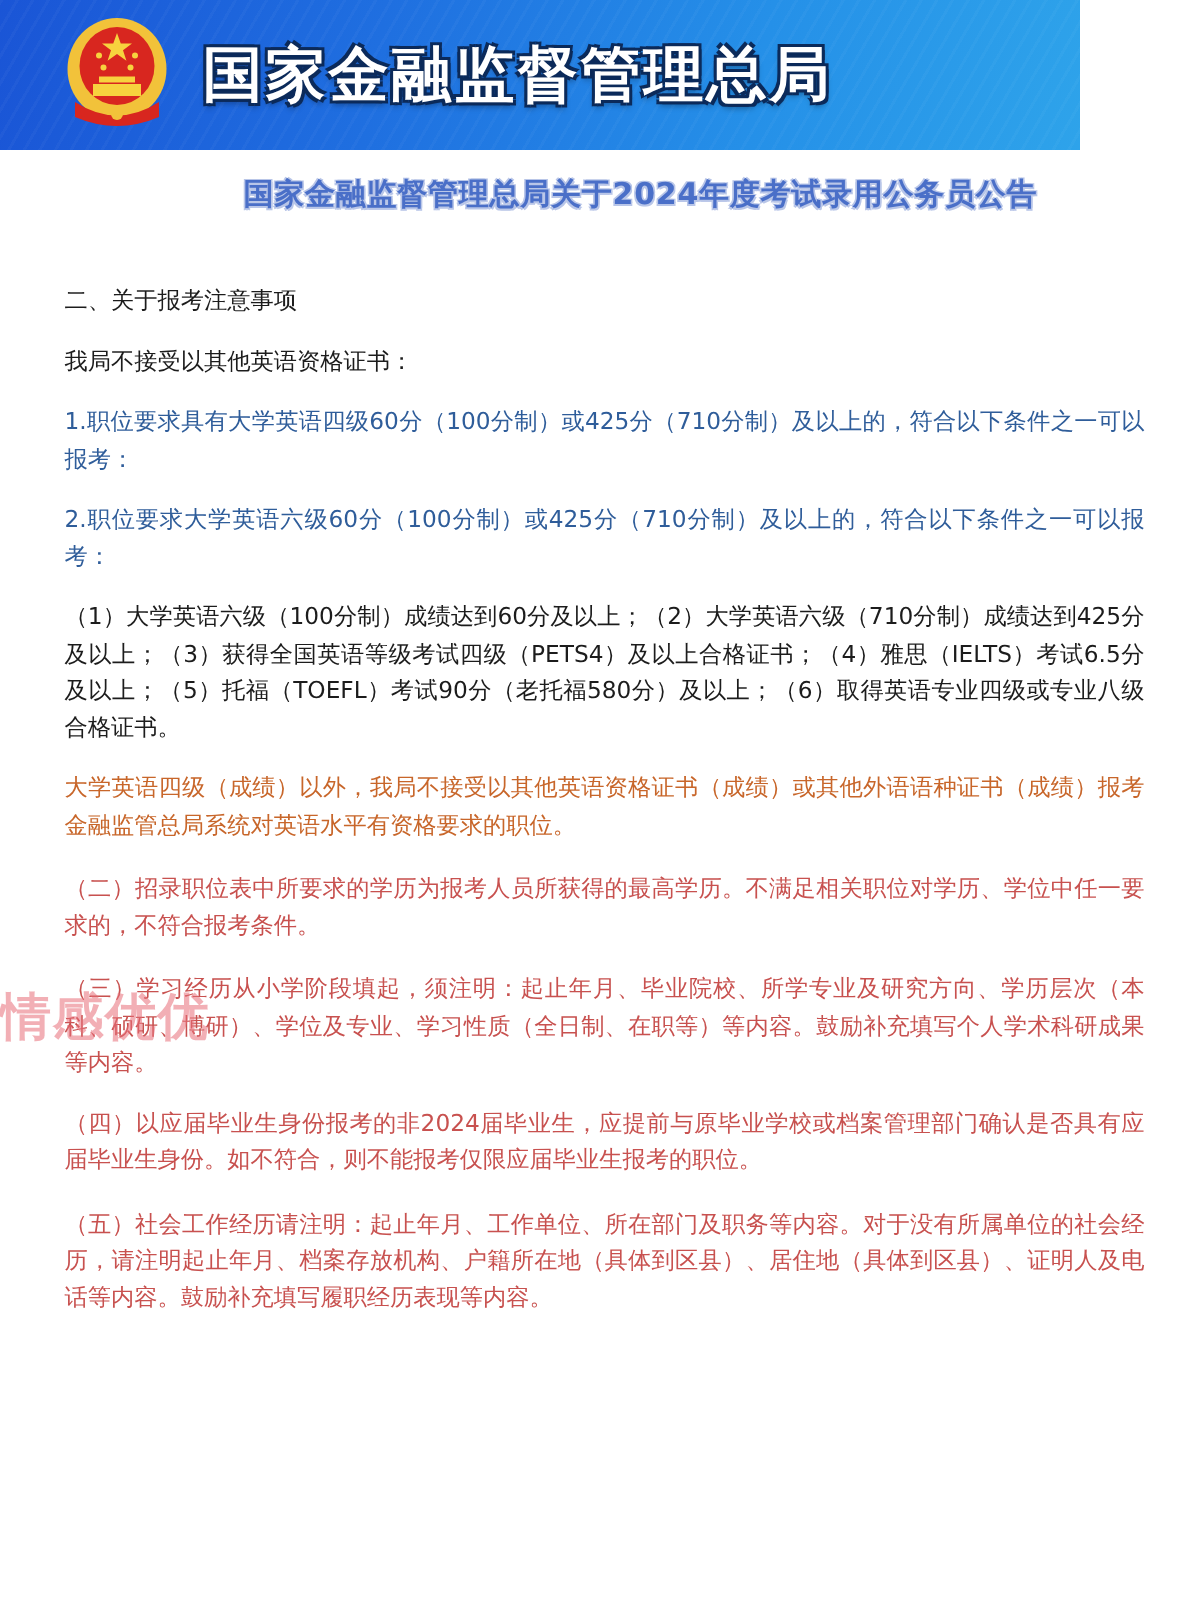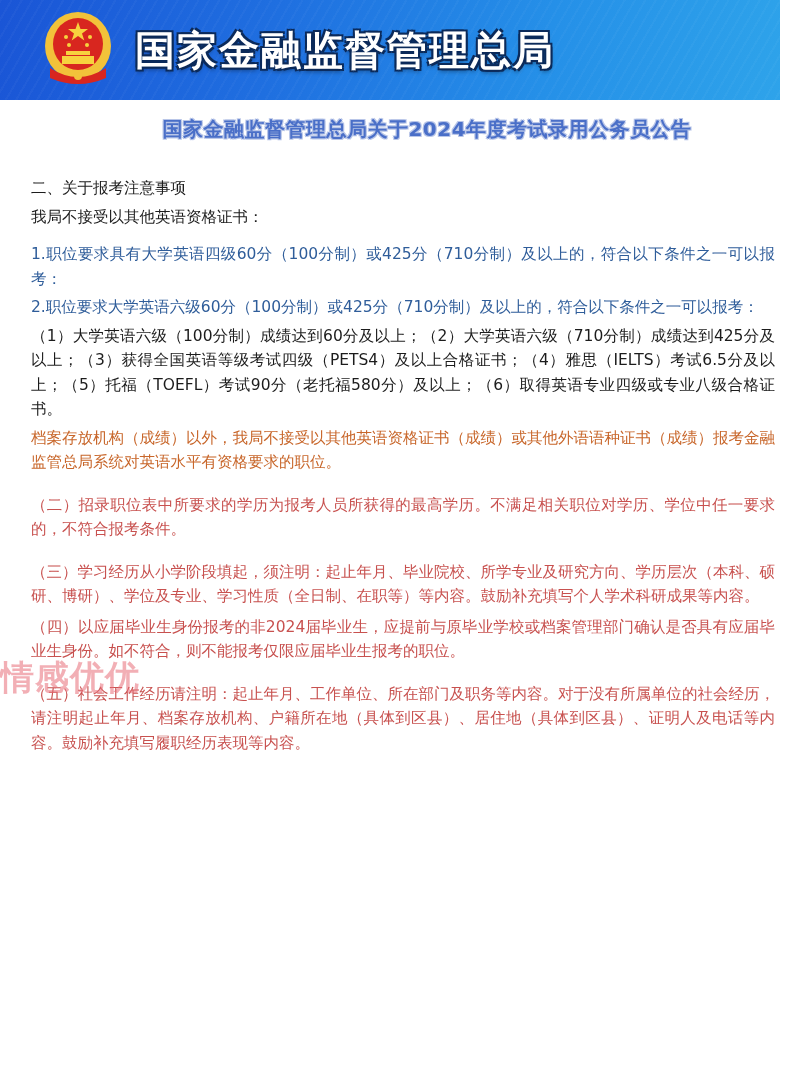--- a/index.html
+++ b/index.html
@@ -1,31 +1,31 @@
 <!DOCTYPE html>
 <html><head>
 <meta charset="utf-8">
 <style>
   html, body { margin: 0; padding: 0; background: #ffffff; }
   body { width: 800px; height: 1067px; overflow: hidden; position: relative;
          font-family: "DejaVu Sans", "Liberation Sans", sans-serif; }
-  .banner { position: absolute; left: 0; top: 0; width: 780px; height: 100px;
+  .banner { position: absolute; left: 0; top: 0; width: 720px; height: 100px;
             background: linear-gradient(100deg, #1a55d6 0%, #1f6fe0 35%, #2590e8 70%, #2ea3ea 100%); overflow: hidden; }
   .banner::after { content: ""; position: absolute; inset: 0;
             background: repeating-linear-gradient(120deg, rgba(255,255,255,0.05) 0 2px, transparent 2px 9px);
             opacity: 0.6; }
   .emblem { position: absolute; left: 42px; top: 10px; width: 72px; height: 78px; z-index: 2; }
   .banner-title { position: absolute; left: 135px; top: 22px; z-index: 2; font-size: 40px; font-weight: bold;
             color: #ffffff; letter-spacing: 2px; line-height: 56px;
             text-shadow: -2px -2px 0 #0b2a5a, 2px -2px 0 #0b2a5a, -2px 2px 0 #0b2a5a, 2px 2px 0 #0b2a5a, 0 3px 4px rgba(0,0,0,0.4); }
   .subtitle { position: absolute; top: 116px; left: 0; width: 800px; text-align: center; font-size: 20px;
             font-weight: bold; color: #4a6fc8; letter-spacing: 0.5px;
             text-shadow: -1px -1px 0 #b9c6e8, 1px 1px 0 #b9c6e8, 1px -1px 0 #b9c6e8, -1px 1px 0 #b9c6e8; padding-left: 27px; }
   .content { position: absolute; left: 27px; top: 172px; width: 752px; font-size: 15.5px; }
-  .p { margin: 4px; line-height: 24.5px; text-align: justify; }
+  .p { margin: 16px; line-height: 24.5px; text-align: justify; }
   .black { color: #1c1c1c; }
   .blue { color: #2f5d9a; }
   .red { color: #c8514f; }
   .orange { color: #c8662a; }
   .gap-sm { margin-top: 6px; }
   .gap-md { margin-top: 13px; }
   .gap-lg { margin-top: 18px; }
   .watermark { position: absolute; left: 0; top: 655px; font-size: 34px; font-weight: bold;
             color: rgba(232, 110, 120, 0.55); letter-spacing: 1px; z-index: 3; pointer-events: none; }
 </style>
@@ -53,21 +53,21 @@
 
 <div class="content">
   <p class="p black">二、关于报考注意事项</p>
   <p class="p black">我局不接受以其他英语资格证书：</p>
 
   <p class="p blue gap-md">1.职位要求具有大学英语四级60分（100分制）或425分（710分制）及以上的，符合以下条件之一可以报考：</p>
 
   <p class="p blue">2.职位要求大学英语六级60分（100分制）或425分（710分制）及以上的，符合以下条件之一可以报考：</p>
   <p class="p black">（1）大学英语六级（100分制）成绩达到60分及以上；（2）大学英语六级（710分制）成绩达到425分及以上；（3）获得全国英语等级考试四级（PETS4）及以上合格证书；（4）雅思（IELTS）考试6.5分及以上；（5）托福（TOEFL）考试90分（老托福580分）及以上；（6）取得英语专业四级或专业八级合格证书。</p>
 
-  <p class="p orange">档案存放机构（成绩）以外，我局不接受以其他英语资格证书（成绩）或其他外语语种证书（成绩）报考金融监管总局系统对英语水平有资格要求的职位。</p>
+  <p class="p orange">大学英语四级（成绩）以外，我局不接受以其他英语资格证书（成绩）或其他外语语种证书（成绩）报考金融监管总局系统对英语水平有资格要求的职位。</p>
 
   <p class="p red gap-lg">（二）招录职位表中所要求的学历为报考人员所获得的最高学历。不满足相关职位对学历、学位中任一要求的，不符合报考条件。</p>
   <p class="p red gap-lg">（三）学习经历从小学阶段填起，须注明：起止年月、毕业院校、所学专业及研究方向、学历层次（本科、硕研、博研）、学位及专业、学习性质（全日制、在职等）等内容。鼓励补充填写个人学术科研成果等内容。</p>
   <p class="p red gap-sm">（四）以应届毕业生身份报考的非2024届毕业生，应提前与原毕业学校或档案管理部门确认是否具有应届毕业生身份。如不符合，则不能报考仅限应届毕业生报考的职位。</p>
   <p class="p red gap-lg">（五）社会工作经历请注明：起止年月、工作单位、所在部门及职务等内容。对于没有所属单位的社会经历，请注明起止年月、档案存放机构、户籍所在地（具体到区县）、居住地（具体到区县）、证明人及电话等内容。鼓励补充填写履职经历表现等内容。</p>
 </div>
 
 <div class="watermark">情感优优</div>
 
 </body></html>

